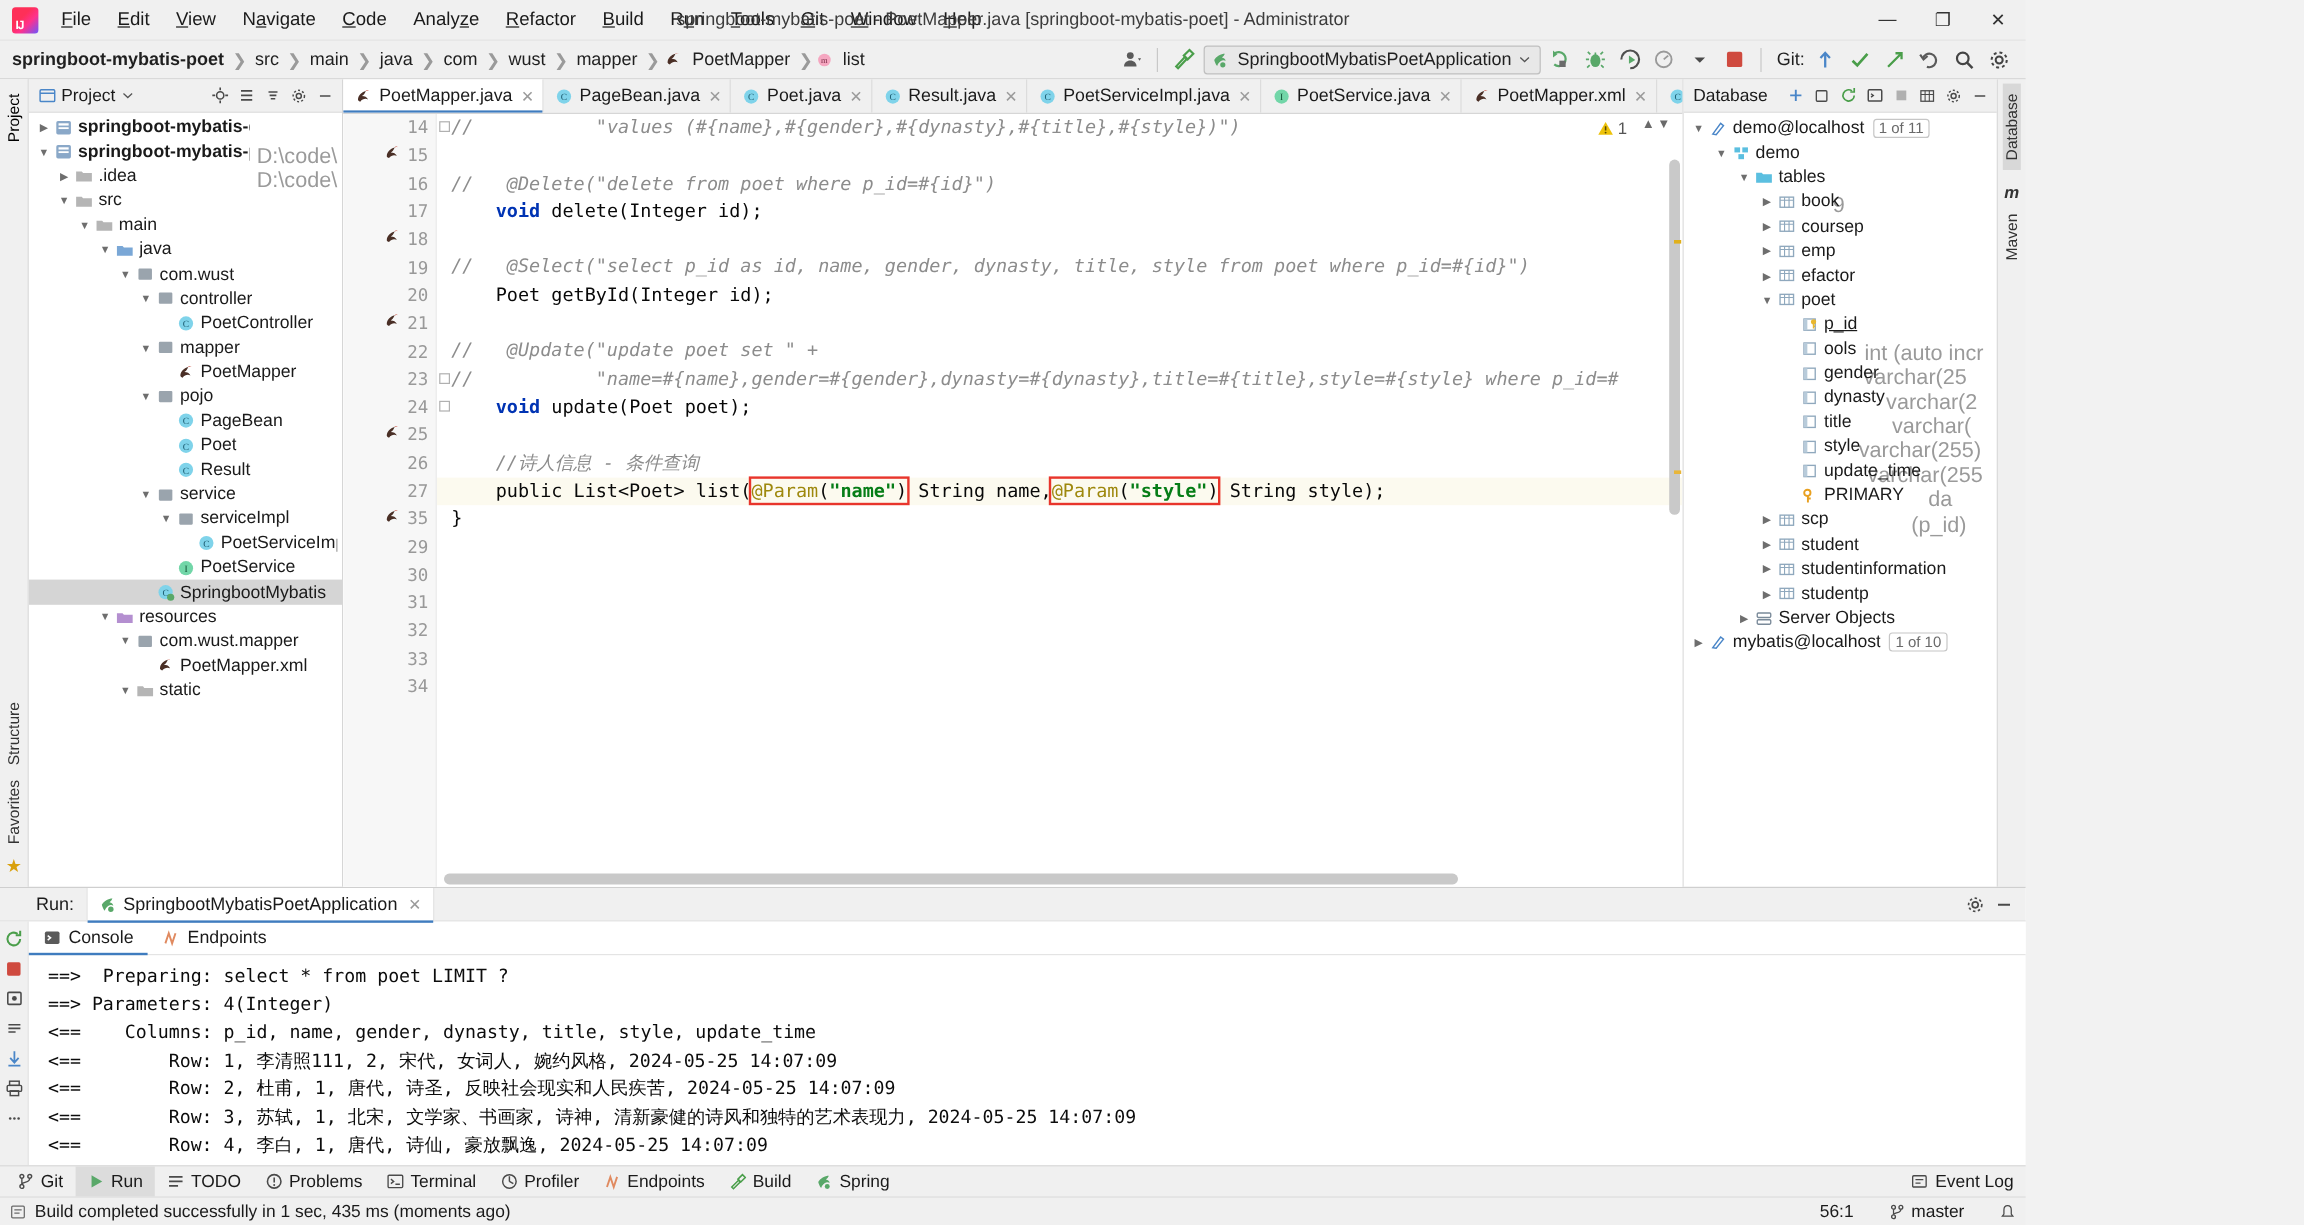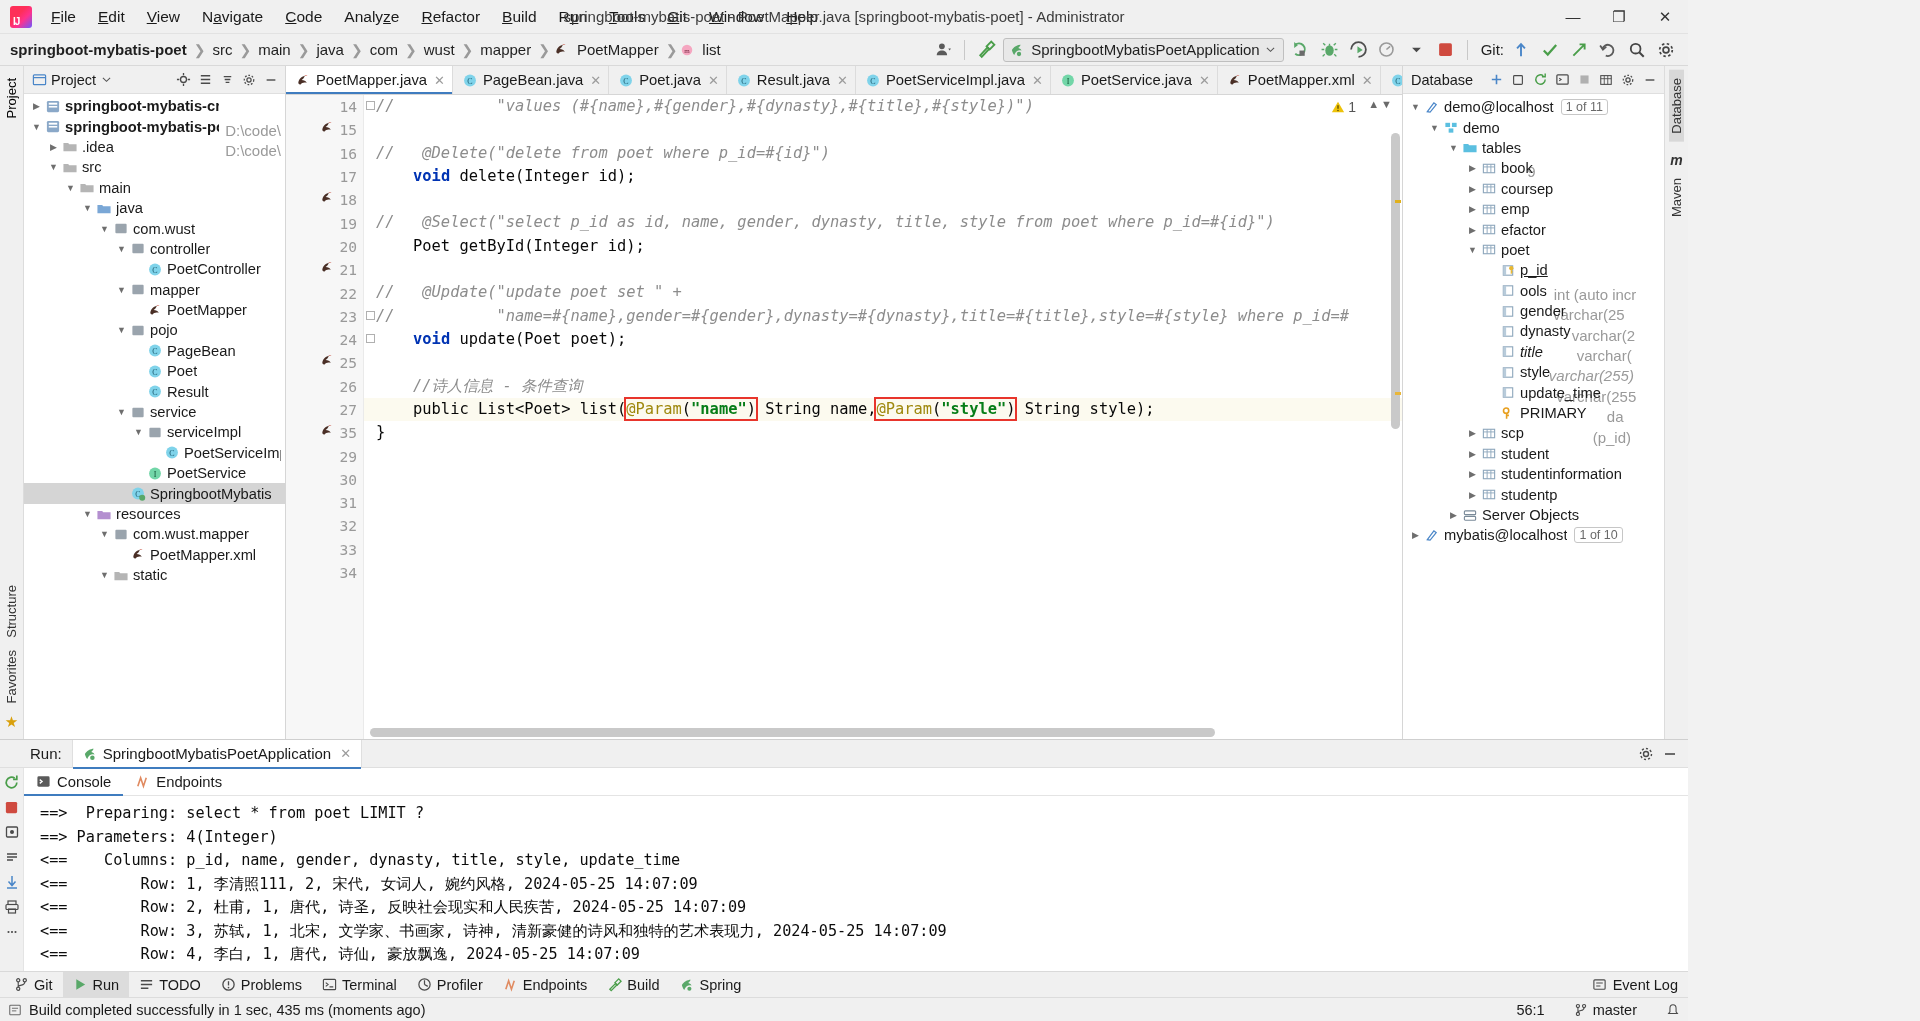--- a/index.html
+++ b/index.html
@@ -63,21 +63,21 @@
 
   .tree { flex:1; overflow:hidden; padding-top:2px; font-size:14.7px; }
   .trow { height:20.4px; display:flex; align-items:center; white-space:nowrap; padding-right:4px; }
   .trow.sel { background:#d5d5d5; }
   .arrow { width:13px; height:13px; flex:none; display:flex; align-items:center; justify-content:center;
            font-size:9px; color:#6e6e6e; margin-right:1px; }
   .arrow.none { visibility:hidden; }
   .ico { width:17px; height:16px; flex:none; margin-right:4px; display:flex; align-items:center; justify-content:center; }
   .lbl { color:#1a1a1a; overflow:hidden; text-overflow:clip; }
   .lbl.bold { font-weight:bold; }
-  .dim { color:#9a9a9a; font-size:15px; margin-left:6px;margin-top:48px; }
+  .dim { color:#9a9a9a; font-size:18px; margin-left:6px;margin-top:48px; }
 
   svg { display:block; }
 
   
   .editorwrap { flex:1; display:flex; flex-direction:column; min-width:0; background:#fff; }
   .tabstrip { height:29px; background:#f0f0f0; display:flex; align-items:stretch; flex:none;
               border-bottom:1px solid #d6d6d6; overflow:hidden; }
   .tab { display:flex; align-items:center; gap:5px; padding:0 7px 0 9px; font-size:14.8px; color:#1a1a1a;
          border-right:1px solid #dcdcdc; white-space:nowrap; position:relative; }
   .tab.active { background:#fff; }
@@ -995,21 +995,21 @@
             <span class="arrow none"></span>
             <span class="ico">
               <svg width="16" height="15" viewBox="0 0 16 16">
                 <rect x="3" y="3" width="10" height="10" fill="none" stroke="#8fa8bd" stroke-width="1.2"></rect>
                 <rect x="3" y="3" width="3" height="10" fill="#b8cbda"></rect>
               </svg>
             </span>
             <span class="lbl">dynasty</span>
             <span class="dim">varchar(</span>
           </div>
-          <div class="trow" style="padding-left: 82px; font-style: italic;">
+          <div class="trow" style="padding-left: 82px;">
             <span class="arrow none"></span>
             <span class="ico">
               <svg width="16" height="15" viewBox="0 0 16 16">
                 <rect x="3" y="3" width="10" height="10" fill="none" stroke="#8fa8bd" stroke-width="1.2"></rect>
                 <rect x="3" y="3" width="3" height="10" fill="#b8cbda"></rect>
               </svg>
             </span>
             <span class="lbl">title</span>
             <span class="dim">varchar(255)</span>
           </div>

